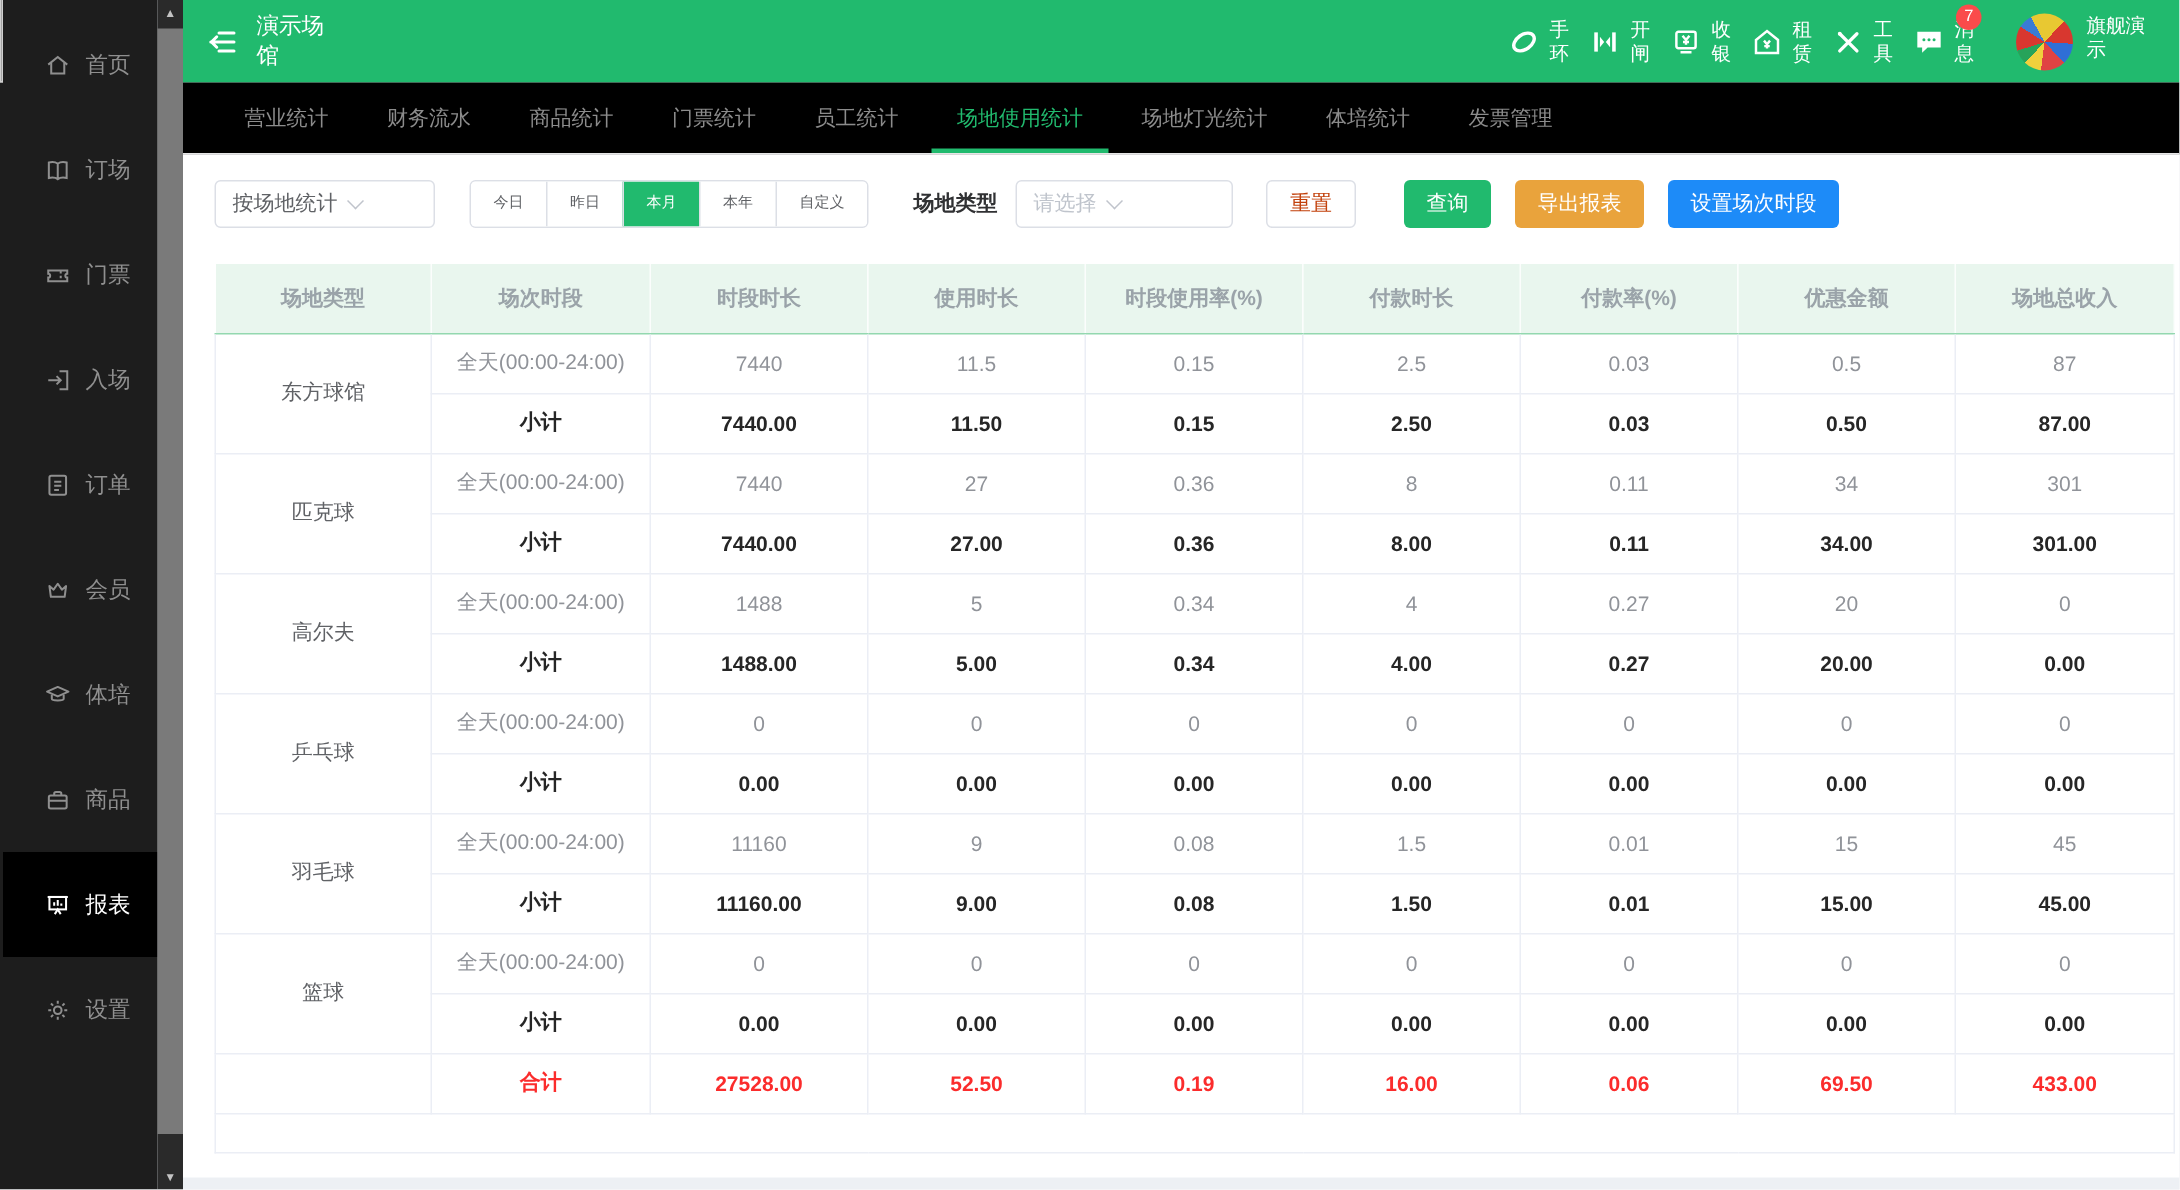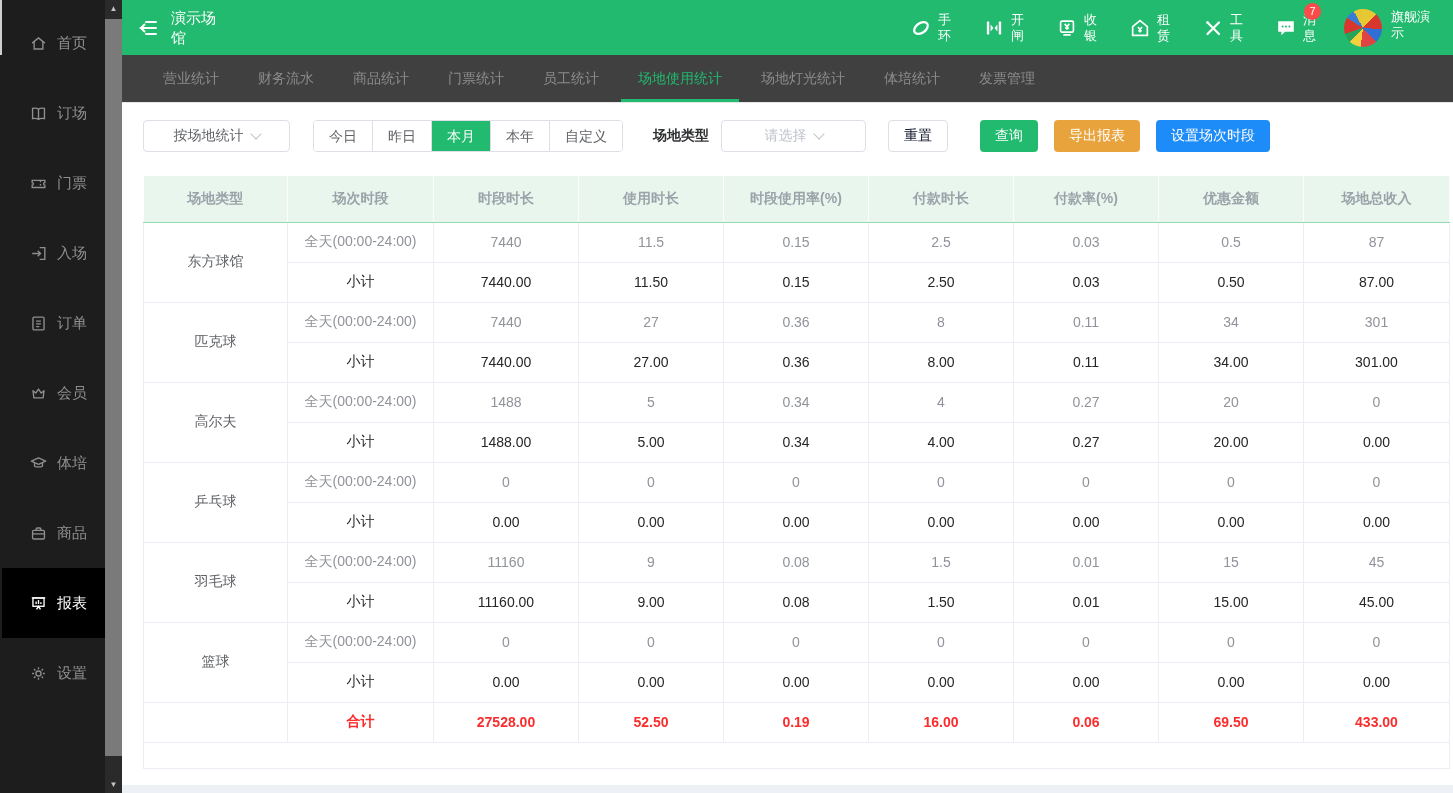--- a/index.html
+++ b/index.html
@@ -29,72 +29,72 @@
   .scroll-thumb{position:absolute;left:0;right:0;top:19px;bottom:37px;background:#7a7a7a}
 
   
   .main{flex:1;min-width:0;display:flex;flex-direction:column;background:#edf0f4}
 
   .topbar{height:55px;background:var(--green);color:#fff;display:flex;align-items:center;
           padding:0 20px 0 14px;flex-shrink:0}
   .collapse{width:24px;height:24px;margin-right:11px;cursor:pointer;display:flex}
   .collapse svg{width:24px;height:24px}
   .venue-title{font-size:15px;width:49px;line-height:1.3;word-break:break-all}
-  .top-actions{margin-left:auto;display:flex;align-items:center;gap:31px}
+  .top-actions{margin-left:auto;display:flex;align-items:center;gap:12px}
   .action{display:flex;align-items:center;gap:6px;position:relative;cursor:pointer}
   .action .icn,.action .icn svg{width:22px;height:22px;display:inline-flex}
   .action-label{font-size:13px;width:14px;line-height:1.2;word-break:break-all}
   .dot{fill:var(--green)}
   .badge{position:absolute;top:-9px;right:-4px;min-width:17px;height:17px;border-radius:9px;
          background:var(--badge);color:#fff;font-size:11px;line-height:17px;text-align:center;padding:0 2px}
   .user{display:flex;align-items:flex-start;gap:9px;margin-left:27px;cursor:pointer}
   .avatar{width:38px;height:38px;border-radius:50%;flex-shrink:0;
           background:conic-gradient(#e8c832 0 12%,#d8372f 12% 26%,#2f6fd6 26% 38%,#e04343 38% 52%,
                      #f0d03c 52% 62%,#27a35a 62% 70%,#d8372f 70% 84%,#3a7bd5 84% 92%,#e8c832 92% 100%)}
   .user-name{font-size:13px;width:42px;line-height:1.3;word-break:break-all}
 
   
-  .tabbar{height:48px;background:#404040;border-bottom:1px solid #e6e6e6;display:flex;
+  .tabbar{height:48px;background:#000000;border-bottom:1px solid #e6e6e6;display:flex;
           align-items:stretch;padding-left:24px;flex-shrink:0}
   .tab{padding:0 17px;margin-right:5px;display:flex;align-items:center;font-size:14px;
        color:#8c8c8c;position:relative;cursor:pointer;white-space:nowrap}
   .tab.active{color:var(--green)}
   .tab.active::after{content:'';position:absolute;left:0;right:0;bottom:0;height:3px;background:var(--green)}
 
   
   .content{flex:1;background:#fff;margin-bottom:8px;padding:17px 0 0 21px;overflow:hidden}
 
   .filters{display:flex;align-items:center;margin-bottom:24px}
   .sel{height:32px;border:1px solid #dcdfe6;border-radius:4px;background:#fff;display:flex;
-       align-items:center;justify-content:center;padding:0 11px;font-size:14px;cursor:pointer}
+       align-items:center;justify-content:flex-start;padding:0 11px;font-size:14px;cursor:pointer}
   .sel-value{color:#606266}
   .sel-placeholder{color:#bfc4cc}
   .chev{width:8px;height:8px;border-right:1.4px solid #c0c4cc;border-bottom:1.4px solid #c0c4cc;
         transform:rotate(45deg);margin-top:-4px;flex-shrink:0;margin-left:8px}
   .sel.s1{width:147px;margin-right:23px}
   .sel.s2{width:145px}
   .btn-group{display:flex;border:1px solid #dcdfe6;border-radius:4px;overflow:hidden;height:32px}
-  .dbtn{padding:0 15px;line-height:30px;font-size:14px;color:#606266;background:#fff;
+  .dbtn{padding:0 15px;line-height:30px;font-size:10px;color:#606266;background:#fff;
         border:none;border-left:1px solid #dcdfe6;cursor:pointer;white-space:nowrap}
   .dbtn:first-child{border-left:none}
   .dbtn.active{background:var(--green);color:#fff}
   .flabel{font-size:14px;font-weight:bold;color:#303133;margin:0 12px 0 30px;white-space:nowrap}
   .btn{height:32px;border-radius:4px;border:none;font-size:14px;padding:0 15px;cursor:pointer;white-space:nowrap}
-  .btn.reset{margin-left:22px;background:#fff;border:1px solid #dcdfe6;color:#0f172a}
+  .btn.reset{margin-left:22px;background:#fff;border:1px solid #dcdfe6;color:#c2410c}
   .btn.query{margin-left:32px;background:var(--green);color:#fff}
   .btn.export{margin-left:16px;background:var(--orange);color:#fff}
   .btn.setperiod{margin-left:16px;background:var(--blue);color:#fff}
 
   
   table.rpt{border-collapse:collapse;table-layout:fixed;width:1306px;font-size:14px}
   .rpt th{height:46px;background:var(--th-bg);color:#9aa3a9;font-weight:bold;
           border-right:1px solid #fbfdfc;border-bottom:1px solid #93d8af;text-align:center}
   .rpt td{height:40px;text-align:center;border:1px solid #ebeef5;color:#909399}
   .rpt td.venue{color:#606266}
-  .rpt tr.sub td{font-weight:normal;color:#262626}
+  .rpt tr.sub td{font-weight:bold;color:#262626}
   .rpt tr.total td{font-weight:bold;color:var(--red)}
   .rpt td.ftr{height:26px;border-left:1px solid #ebeef5;border-right:1px solid #ebeef5;border-bottom:1px solid #ebeef5}
 </style>
 </head>
 <body>
 
 <div class="app">
 
   <div class="sidebar">
     <div class="logo-box"></div>

